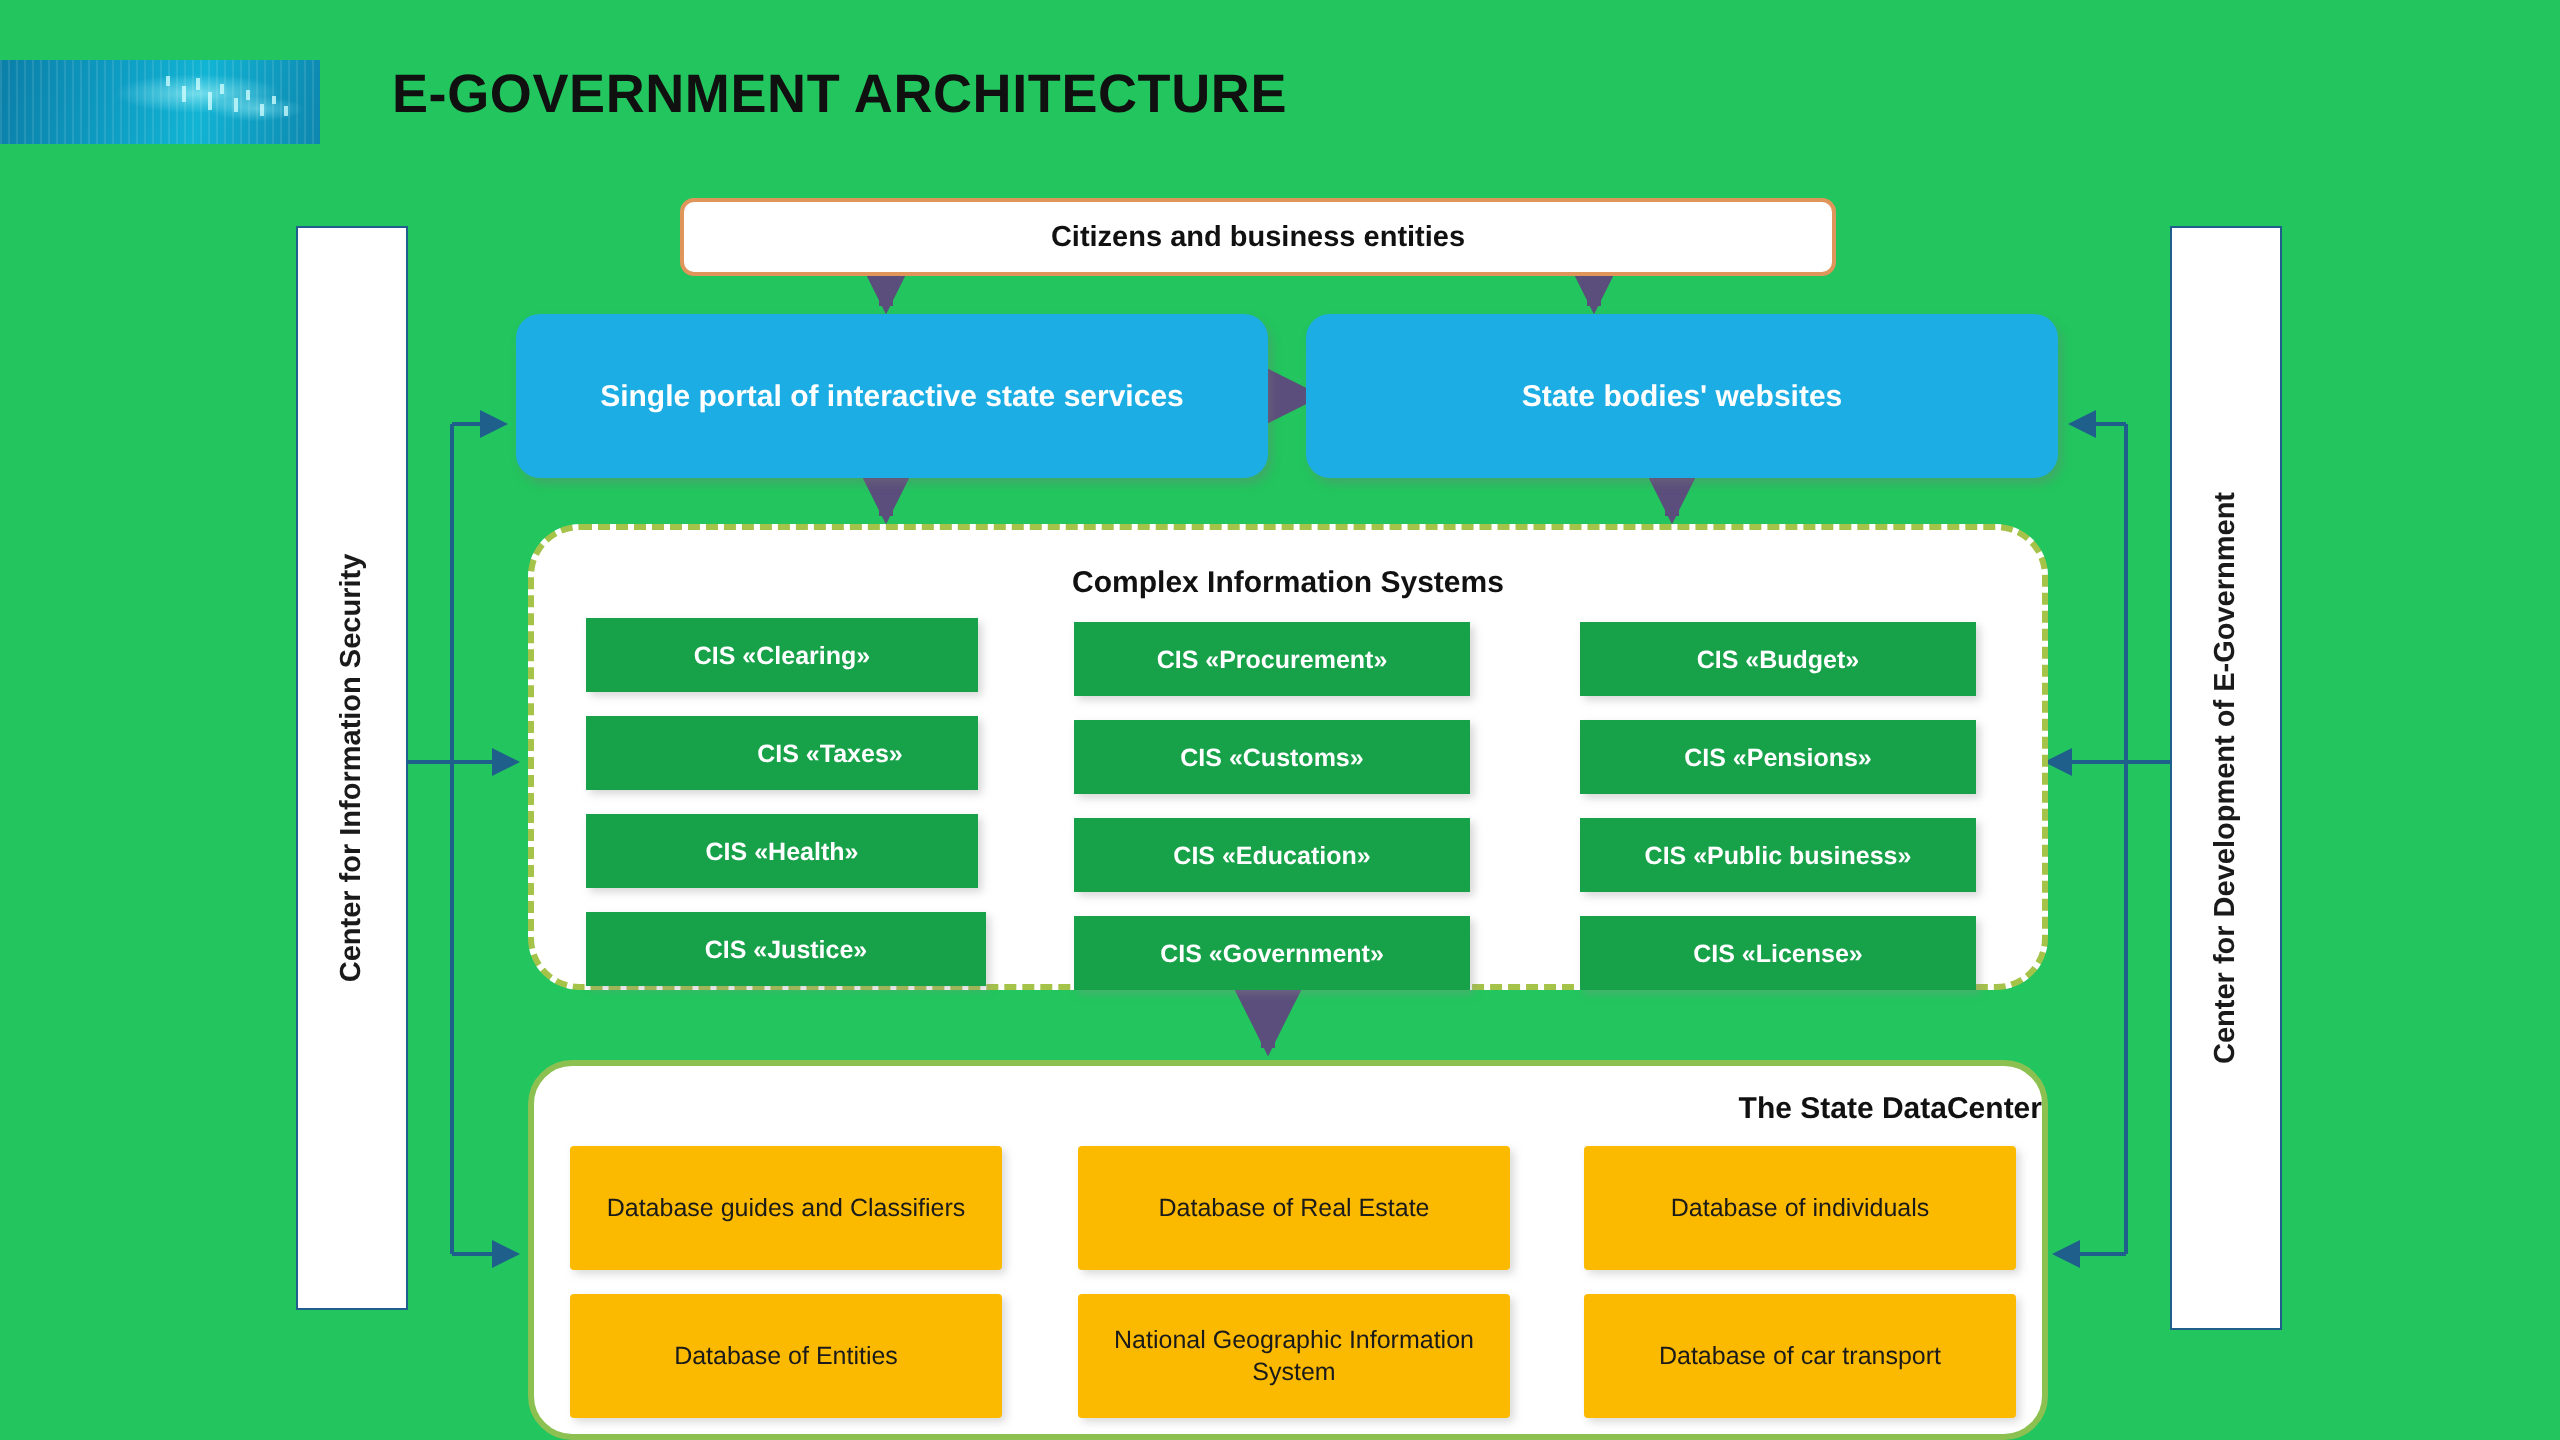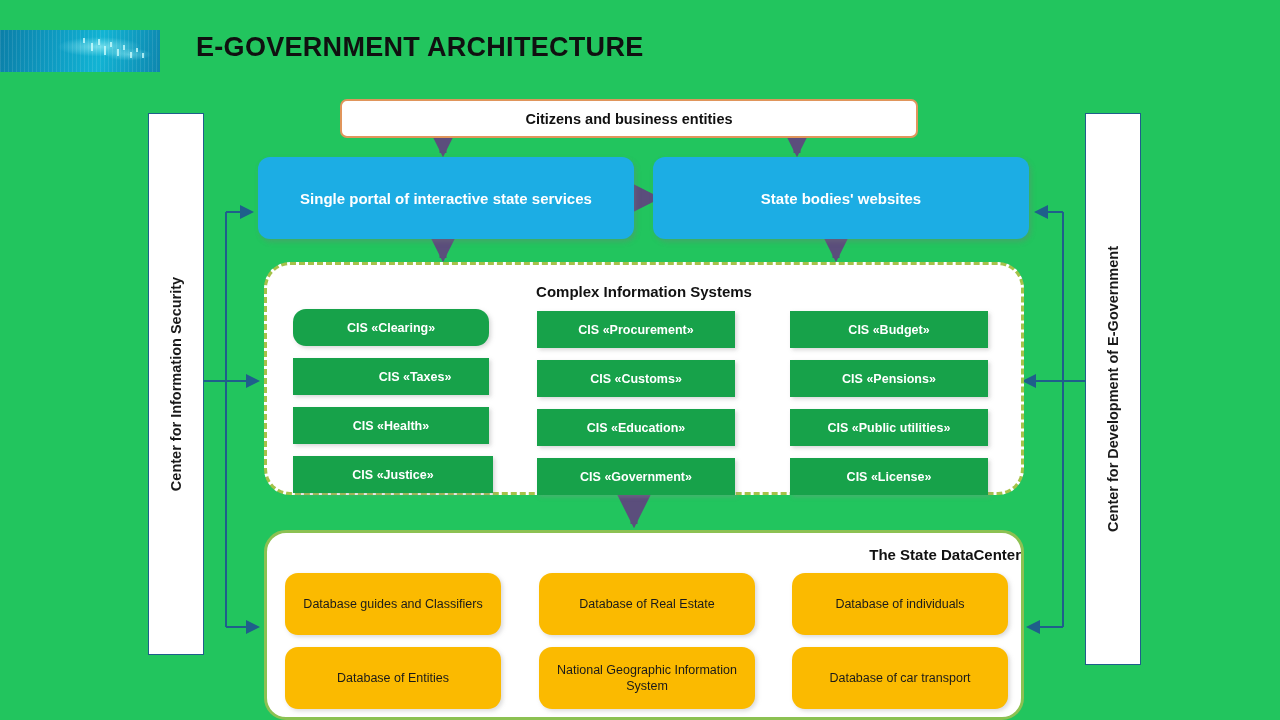--- a/index.html
+++ b/index.html
@@ -154,21 +154,21 @@
     position: absolute;
     box-sizing: border-box;
     display: flex;
     align-items: center;
     justify-content: center;
     text-align: center;
     background: #FBBA00;
     color: #1a1a1a;
     font-size: 12.5px;
     line-height: 1.32;
-    border-radius: 13px;
+    border-radius: 2px;
     height: 62px;
     box-shadow: 2px 2px 4px rgba(150,150,150,0.35);
   }
 
   
   #connectors {
     position: absolute;
     left: 0; top: 0;
     width: 1280px; height: 720px;
     pointer-events: none;
@@ -240,33 +240,33 @@
   </div>
 
   <div id="citizens-box" class="box">Citizens and business entities</div>
 
   <div id="portal-single" class="box portal-box">Single portal of interactive state services</div>
   <div id="portal-sites" class="box portal-box">State bodies' websites</div>
 
   <div id="cis-container">
     <div id="cis-title">Complex Information Systems</div>
 
-    <div class="cis-box" style="left:26px;  top:44px;  width:196px;border-radius:13px;">CIS «Clearing»</div>
+    <div class="cis-box" style="left:26px;  top:44px;  width:196px;">CIS «Clearing»</div>
     <div class="cis-box" style="left:26px;  top:93px;  width:196px;padding-left:48px;">CIS «Taxes»</div>
     <div class="cis-box" style="left:26px;  top:142px; width:196px;">CIS «Health»</div>
     <div class="cis-box" style="left:26px;  top:191px; width:200px;">CIS «Justice»</div>
 
     <div class="cis-box" style="left:270px; top:46px;  width:198px;">CIS «Procurement»</div>
     <div class="cis-box" style="left:270px; top:95px;  width:198px;">CIS «Customs»</div>
     <div class="cis-box" style="left:270px; top:144px; width:198px;">CIS «Education»</div>
     <div class="cis-box" style="left:270px; top:193px; width:198px;">CIS «Government»</div>
 
     <div class="cis-box" style="left:523px; top:46px;  width:198px;">CIS «Budget»</div>
     <div class="cis-box" style="left:523px; top:95px;  width:198px;">CIS «Pensions»</div>
-    <div class="cis-box" style="left:523px; top:144px; width:198px;">CIS «Public utilities»</div>
+    <div class="cis-box" style="left:523px; top:144px; width:198px;">CIS «Public business»</div>
     <div class="cis-box" style="left:523px; top:193px; width:198px;">CIS «License»</div>
   </div>
 
   <div id="dc-container">
     <div id="dc-title">The State DataCenter</div>
 
     <div class="db-box" style="left:18px;  top:40px;  width:216px;">Database  guides and Classifiers</div>
     <div class="db-box" style="left:272px; top:40px;  width:216px;">Database  of Real Estate</div>
     <div class="db-box" style="left:525px; top:40px;  width:216px;text-align:center;">Database  of individuals</div>
 

